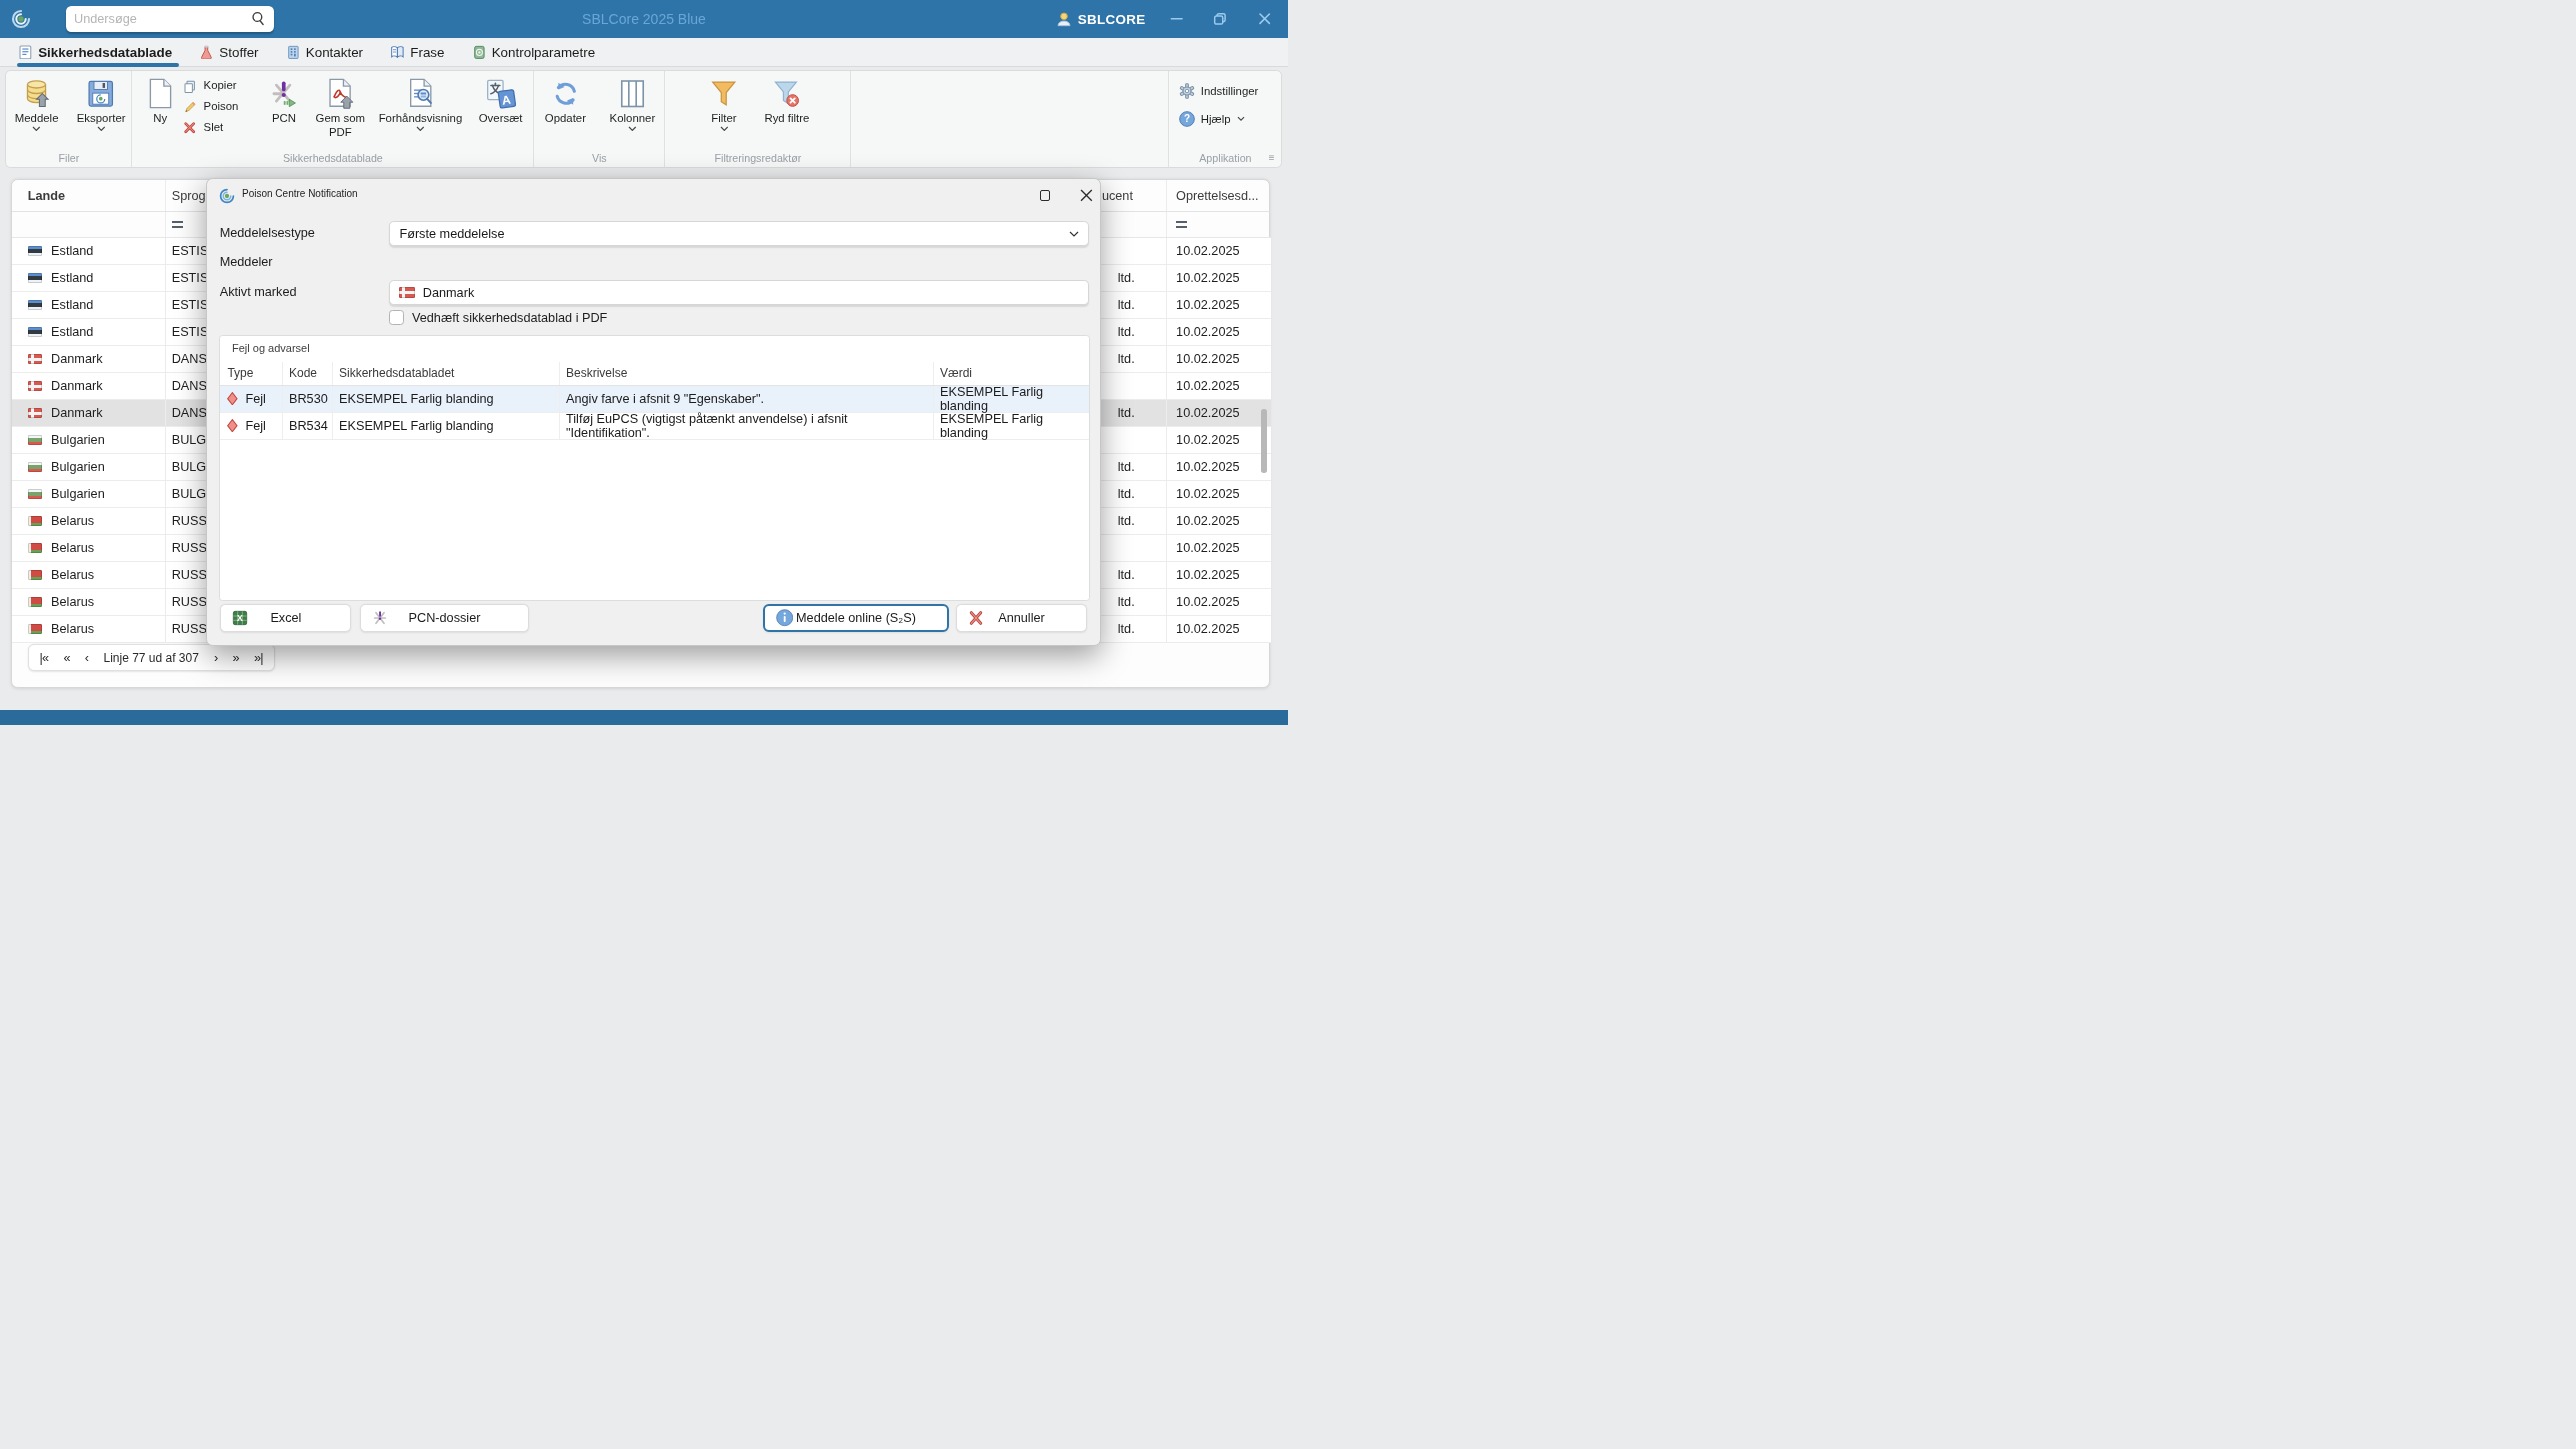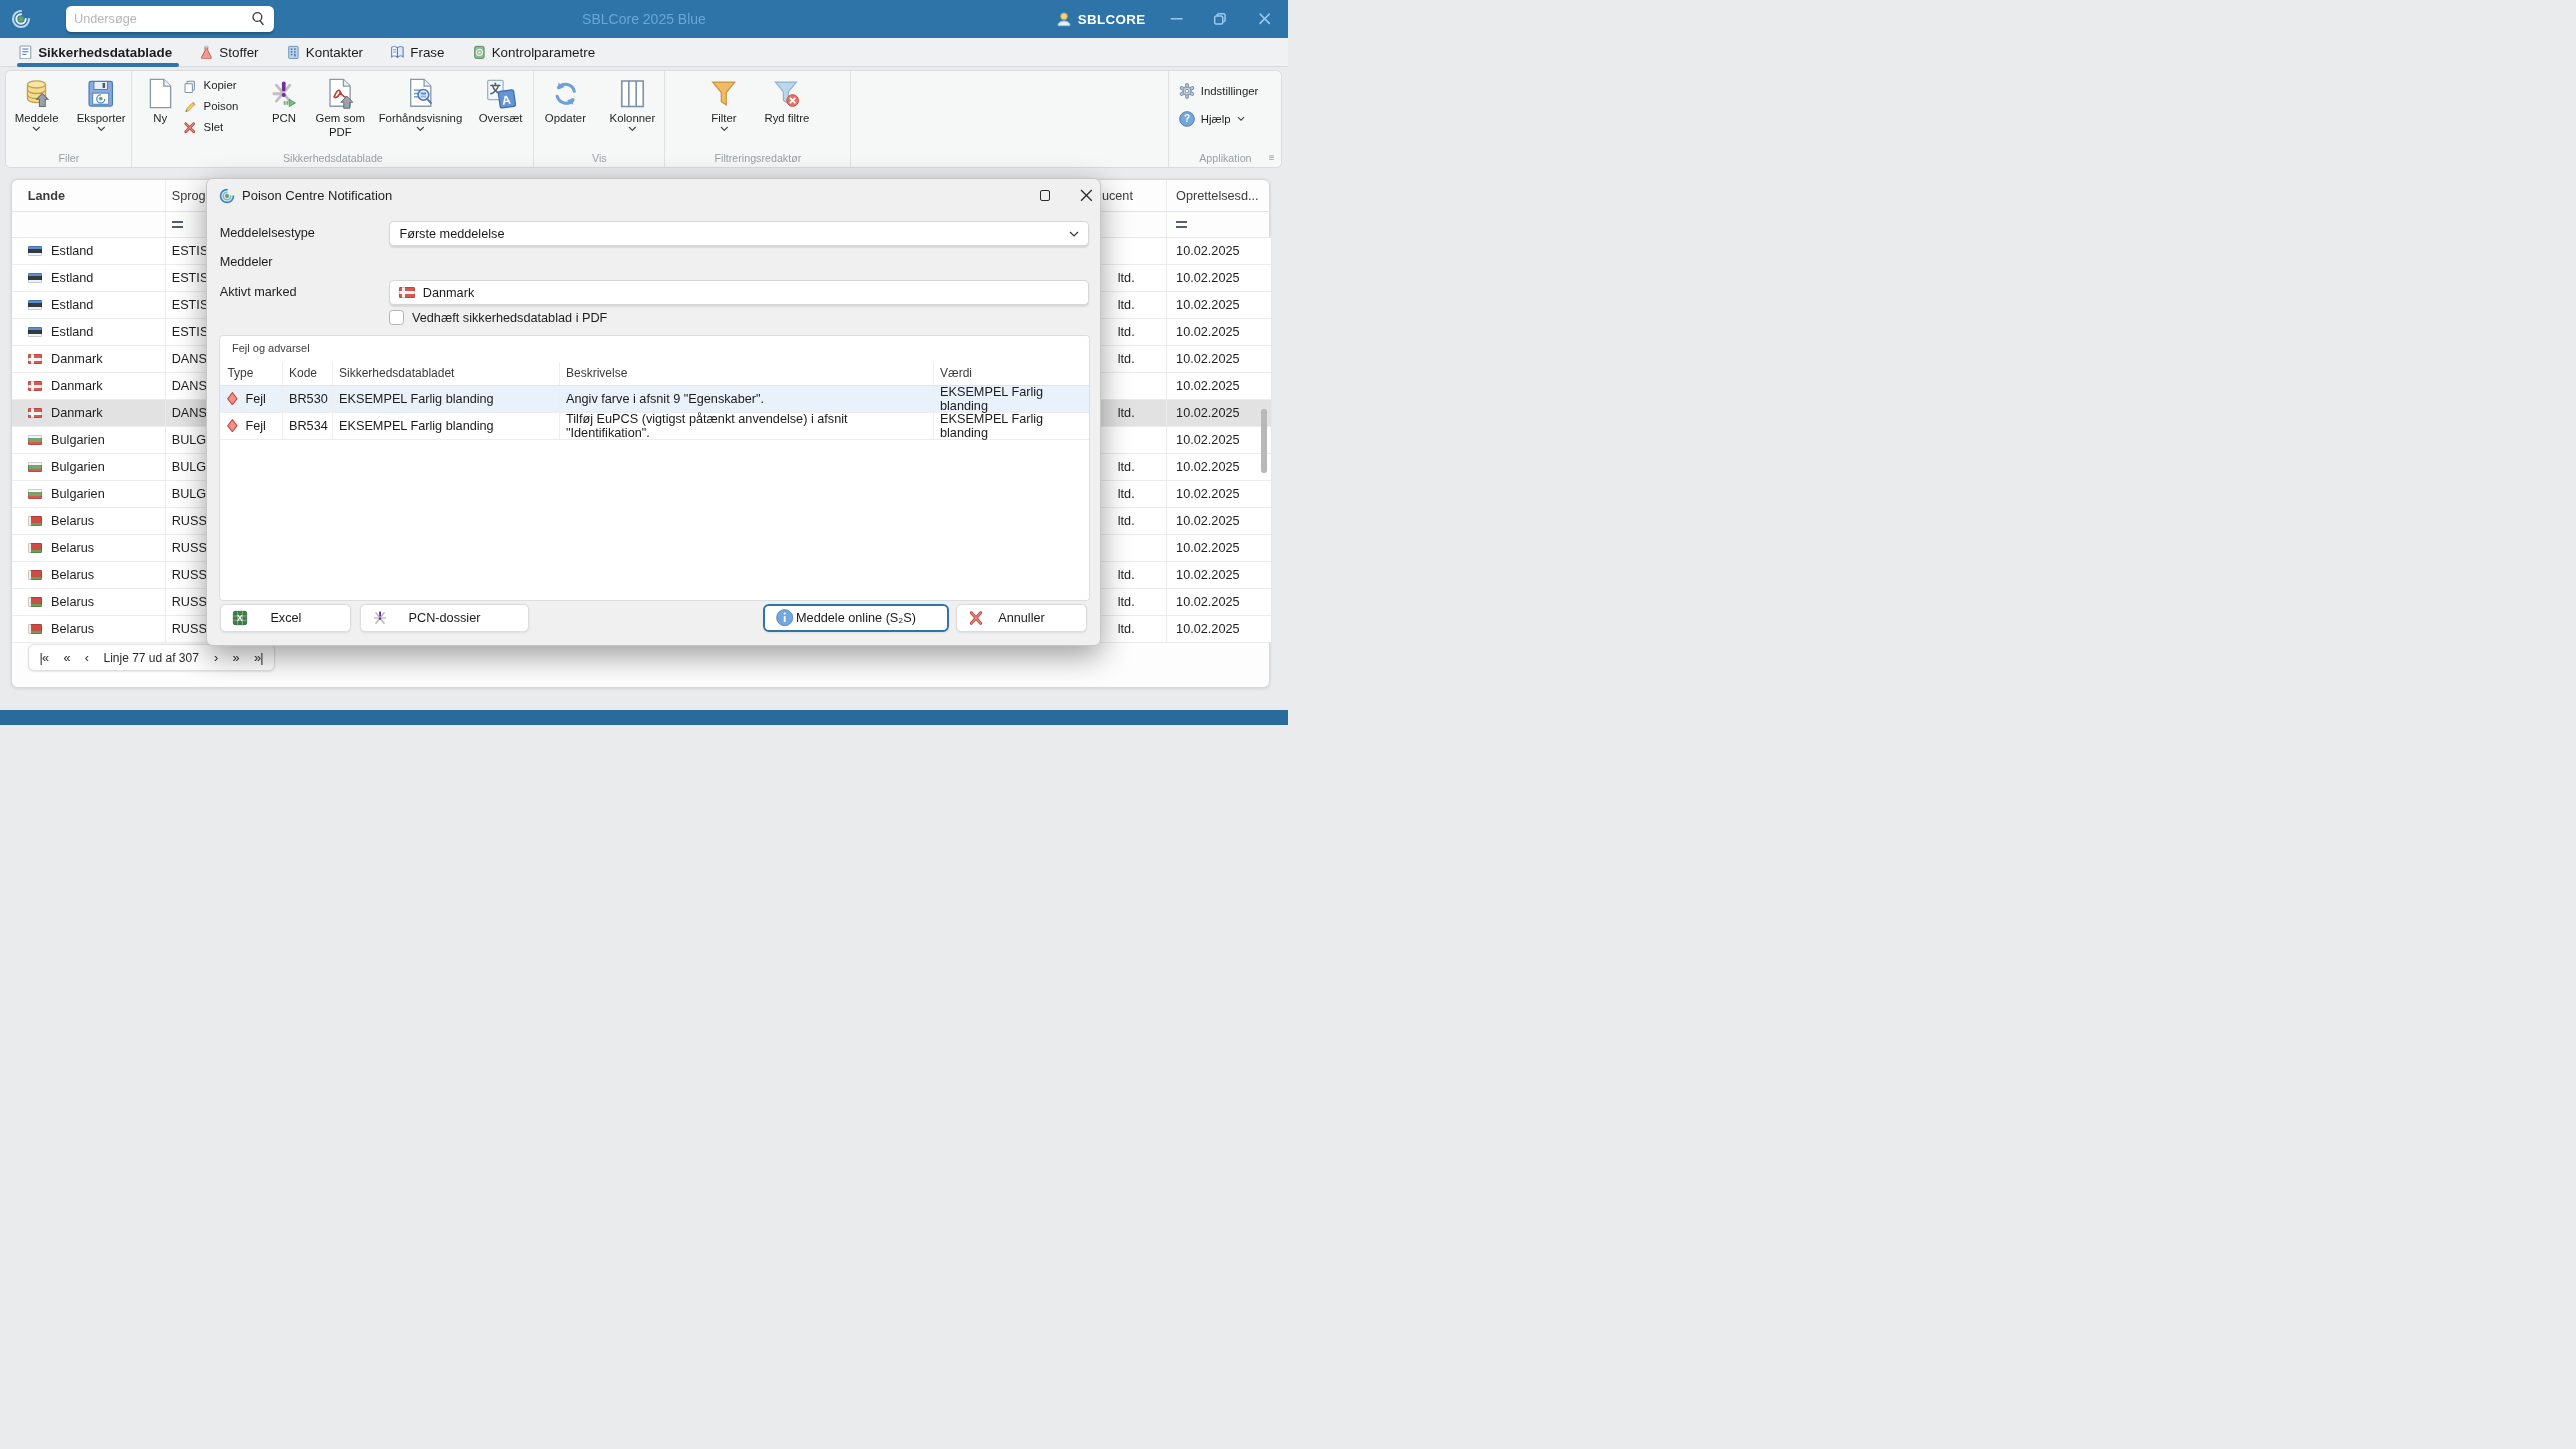--- a/index.html
+++ b/index.html
@@ -62,21 +62,21 @@
   .pager { position:absolute; left:16px; top:464px; width:247px; height:27px; background:#ffffff; border:0.7px solid #e0e0e0; border-radius:6px; box-shadow:0 0.7px 2px rgba(0,0,0,.10); display:flex; align-items:center; justify-content:space-between; padding:0 10.7px; font-size:12.7px; color:#2a2a2a; }
   .pager .pbtn { cursor:default; letter-spacing:-0.7px; }
   .pager .plabel { font-size:12px; }
   .vscroll { position:absolute; right:2px; top:34px; width:5.4px; height:443px; }
   .vthumb { position:absolute; left:0; top:195px; width:5.4px; height:64px; background:#b8b8b8; border-radius:2.7px; }
 
   
   .dialog { position:absolute; left:206px; top:178px; width:895px; height:468px; background:#f0f0f0; border:0.7px solid #c6c6c6; border-radius:6.7px; box-shadow:0 9.4px 30px rgba(0,0,0,.38); }
   .dlg-title { position:absolute; left:0; top:0; width:100%; height:34px; }
   .dlg-title .dlogo { position:absolute; left:12px; top:8.7px; width:16px; height:16px; }
-  .dlg-title .dtext { position:absolute; left:35px; top:8.7px; font-size:13px; color:#1d1d1d; }
+  .dlg-title .dtext { position:absolute; left:35px; top:8.7px; font-size:10px; color:#1d1d1d; }
   .dlg-max { position:absolute; left:830px; top:8.7px; width:16px; height:16px; display:flex; align-items:center; justify-content:center; }
   .dlg-max .sq { width:10.7px; height:10.7px; border:1.3px solid #2b2b2b; border-radius:2px; }
   .dlg-close { position:absolute; left:871px; top:8px; width:17.4px; height:17.4px; display:flex; align-items:center; justify-content:center; }
   .dlg-label { position:absolute; left:12.7px; font-size:12.7px; color:#1d1d1d; }
   .dlg-field { position:absolute; left:182px; width:700px; height:25px; background:#fff; border:0.7px solid #d6d6d6; border-radius:4.7px; box-shadow:0 1.3px 1.3px rgba(0,0,0,.10); display:flex; align-items:center; padding:0 9.4px; font-size:12.7px; color:#1a1a1a; gap:8px; }
   .dlg-field .fchev { margin-left:auto; }
   .cbx { position:absolute; left:182px; top:131px; width:15.4px; height:15.4px; background:#fff; border:0.7px solid #b3b3b3; border-radius:3.4px; }
   .cbx-label { position:absolute; left:205px; top:132px; font-size:12.7px; color:#1d1d1d; }
   .groupbox { position:absolute; left:12px; top:156px; width:871px; height:266px; background:#fff; border:0.7px solid #dcdddd; border-radius:3.4px; }
   .gb-title { position:absolute; left:12px; top:6px; font-size:11px; color:#404040; }

